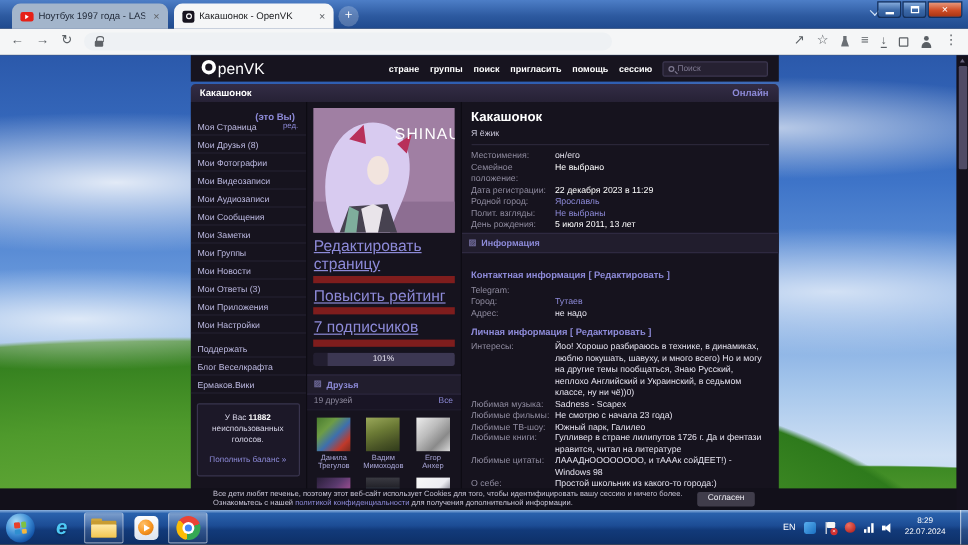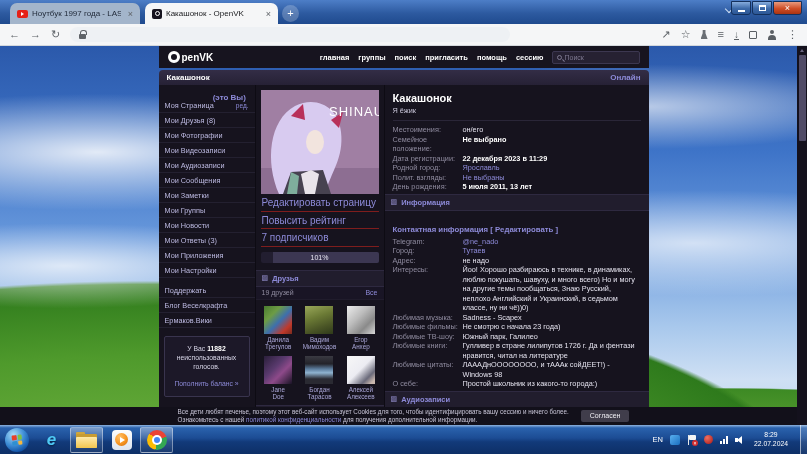--- a/index.html
+++ b/index.html
@@ -53,21 +53,21 @@
       radial-gradient(60% 20% at 86% 52%, rgba(255,255,255,.7), rgba(255,255,255,0) 70%),
       radial-gradient(45% 16% at 8% 58%, rgba(255,255,255,.75), rgba(255,255,255,0) 70%),
       radial-gradient(140% 95% at 18% 118%, #79b844 0%, #4f9a2c 38%, #2e7a1c 58%, rgba(46,122,28,0) 59%),
       radial-gradient(90% 35% at 90% 108%, #6aab3a 0%, #3d8a24 50%, rgba(46,122,28,0) 51%),
       linear-gradient(180deg,#2b59ab 0%,#3e74c8 28%,#6b9bdd 52%,#a8c8ec 74%,#cfe0f4 88%,#bcd7ef 100%);
   }
 
   
   .page { position:relative; width:490px; height:100%; margin:0 auto; }
   .ovk-header { height:22px; background:#17141f; display:flex; align-items:center; padding:0 9px; }
-  .logo { display:flex; align-items:flex-end; color:#fff; font-weight:bold; font-size:10px; gap:2px; }
+  .logo { display:flex; align-items:flex-start; color:#fff; font-weight:normal; font-size:13px; gap:2px; }
   .logo-o { width:12px; height:12px; border:3px solid #fff; border-radius:50%; }
   .ovk-nav { display:flex; gap:9px; margin-left:auto; margin-right:8px; }
   .ovk-nav span { color:#fff; font-weight:bold; font-size:7.5px; cursor:pointer; }
   .ovk-search { width:88px; height:13px; background:#262132; border:1px solid #3c3750; border-radius:2px; display:flex; align-items:center; padding:0 4px; gap:3px; }
   .mag { width:5px; height:5px; border:1px solid #7d7890; border-radius:50%; position:relative; flex:0 0 auto; }
   .mag:after { content:''; position:absolute; left:4px; top:4px; width:3px; height:1px; background:#7d7890; transform:rotate(45deg); }
   .ovk-search input { background:transparent; border:none; outline:none; color:#8a8599; font-size:7px; width:100%; }
   .ovk-search input::placeholder { color:#7d7890; }
 
   .topbar { margin-top:2px; height:15px; background:linear-gradient(180deg,#332d46,#262135); border-radius:4px 4px 0 0;
@@ -83,21 +83,21 @@
   .sb-extra { color:#8d8ad8; font-size:6.5px; }
   .sb-gap { height:5px; }
   .balance { margin:8px 5px; border:1px solid #39344e; background:#1c1828; border-radius:2px; padding:7px 4px 8px; text-align:center; color:#d8d6e8; font-size:6.8px; line-height:9px; }
   .balance b { color:#fff; }
   .balance-link { display:block; margin-top:8px; color:#8d8ad8; }
 
   
   .col-mid { width:130px; border-left:1px solid #0d0b13; border-right:1px solid #0d0b13; }
   .mid-pad { padding:5px 5px 0; }
   .avatar-box { width:118px; height:104px; display:block; }
-  .mid-link { display:block; font-size:10px; color:#8d8ad8; padding:3px 1px 2.5px; border-bottom:1px solid #7f1d1d; cursor:pointer; }
+  .mid-link { display:block; font-size:13px; color:#8d8ad8; padding:3px 1px 2.5px; border-bottom:6px solid #7f1d1d; cursor:pointer;text-decoration:underline; }
   .rate-bar { margin:5px 0 7px; height:11px; background:#221e30; border-radius:2px; position:relative; overflow:hidden; }
   .rate-fill { position:absolute; left:11%; right:0; top:0; bottom:0; background:#3c3752; }
   .rate-text { position:relative; text-align:center; font-size:7px; color:#e8e6f2; line-height:11px; }
   .section-head { display:flex; align-items:center; gap:4px; background:#211d2d; border-top:1px solid #2e2940; border-bottom:1px solid #2e2940; padding:3px 6px; font-size:7.5px; font-weight:bold; color:#8d8ad8; }
   .sec-ic { color:#6f6a9a; font-size:7px; }
   .section-sub { display:flex; justify-content:space-between; padding:2.5px 6px; font-size:7px; color:#8f8b9f; background:#191525; border-bottom:1px solid #201c2c; }
   .all-link { color:#8d8ad8; cursor:pointer; }
   .friends-grid { display:grid; grid-template-columns:repeat(3,1fr); gap:5px 2px; padding:6px 3px 4px; }
   .friend { text-align:center; cursor:pointer; }
   .f-av { width:28px; height:28px; margin:0 auto 2px; }
@@ -111,21 +111,21 @@
 
   
   .col-right { flex:1; }
   .right-pad { padding:7px 8px 2px; }
   .p-name { font-size:11px; font-weight:bold; color:#fff; }
   .p-status { font-size:7.3px; color:#cac7da; margin:2px 0 5px; }
   .p-hr { border:none; border-top:1px solid #2a2638; margin:0 0 4px; }
   .prow { display:flex; font-size:7.3px; line-height:9.5px; }
   .plabel { width:70px; color:#8f8b9f; flex:0 0 auto; }
   .pvalue { color:#e4e2ee; flex:1; }
-  .pvalue.bold { font-weight:bold; color:#fff; }
+  .pvalue.bold { font-weight:normal; color:#fff; }
   .pvalue.link { color:#8d8ad8; }
   .subhead { font-size:7.8px; font-weight:bold; color:#8d8ad8; margin:7px 0 3px; }
 
   
   .scrollbar { position:absolute; top:0; right:0; width:10px; height:100%; background:#14111d; z-index:7; }
   .sb-up { height:8px; display:flex; align-items:center; justify-content:center; }
   .sb-up i { width:0; height:0; border-left:2.5px solid transparent; border-right:2.5px solid transparent; border-bottom:3px solid #6a6580; }
   .sb-thumb { position:absolute; top:9px; left:1.5px; width:7px; height:86px; background:#504b66; border-radius:1px; }
 
   
@@ -232,21 +232,21 @@
   <div class="viewport">
 
     <div class="page">
 
       <div class="ovk-header">
         <div class="logo">
           <span class="logo-o"></span>
           <span>penVK</span>
         </div>
         <div class="ovk-nav">
-          <span>главная</span>
+          <span>стране</span>
           <span>группы</span>
           <span>поиск</span>
           <span>пригласить</span>
           <span>помощь</span>
           <span>сессию</span>
         </div>
         <div class="ovk-search">
           <span class="mag"></span>
           <input placeholder="Поиск" style="">
         </div>
@@ -423,31 +423,31 @@
 
           <div class="section-head">
             <span class="sec-ic">▨</span>
             <span>Информация</span>
           </div>
 
           <div class="right-pad">
             <div class="subhead"><span>Контактная информация</span> <span>[ Редактировать ]</span></div>
             <div class="prow">
                 <span class="plabel">Telegram:</span>
-                <span class="pvalue link">@ne_nado</span>
               </div>
             <div class="prow">
                 <span class="plabel">Город:</span>
                 <span class="pvalue link">Тутаев</span>
               </div>
             <div class="prow">
                 <span class="plabel">Адрес:</span>
                 <span class="pvalue">не надо</span>
               </div>
 
+            <div class="subhead"><span>Личная информация</span> <span>[ Редактировать ]</span></div>
             <div class="prow">
                 <span class="plabel">Интересы:</span>
                 <span class="pvalue">Йоо! Хорошо разбираюсь в технике, в динамиках, люблю покушать, шавуху, и много всего) Но и могу на другие темы пообщаться, Знаю Русский, неплохо Английский и Украинский, в седьмом классе, ну ни чё))0)</span>
               </div>
             <div class="prow">
                 <span class="plabel">Любимая музыка:</span>
                 <span class="pvalue">Sadness - Scapex</span>
               </div>
             <div class="prow">
                 <span class="plabel">Любимые фильмы:</span>

